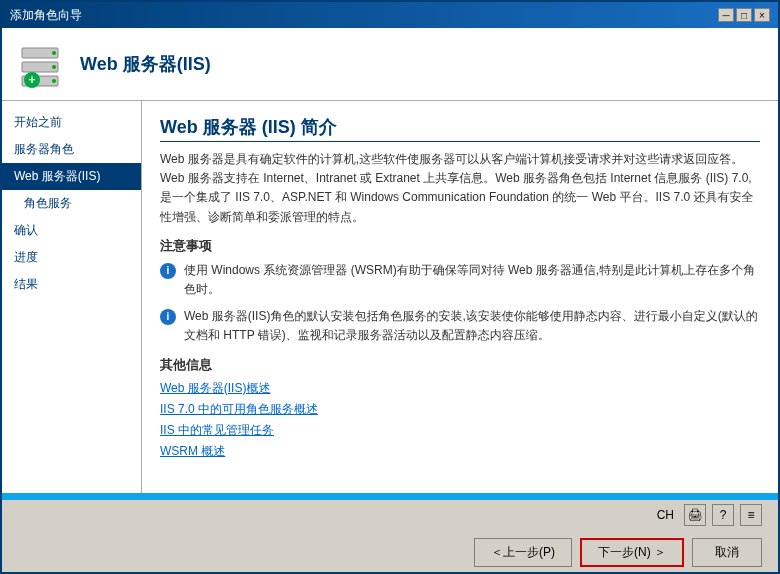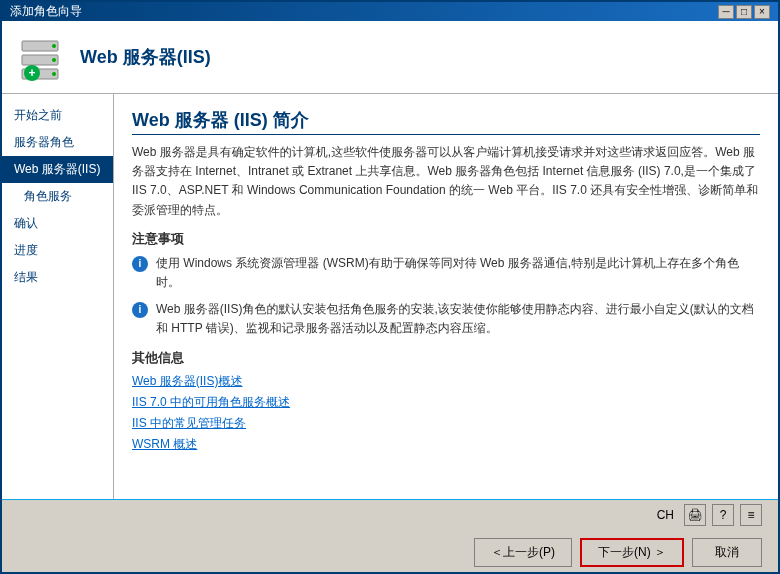--- a/index.html
+++ b/index.html
@@ -21,21 +21,21 @@
       background: #d4d0c8;
     }
 
     .title-bar {
       background: linear-gradient(to right, #003c74, #1a6fc4);
       color: white;
       padding: 6px 8px;
       display: flex;
       align-items: center;
       justify-content: space-between;
-      height: 19px;
+      height: 26px;
       flex-shrink: 0;
     }
 
     .title-bar-left {
       display: flex;
       align-items: center;
       gap: 6px;
     }
 
     .title-bar-controls {
@@ -79,21 +79,21 @@
       color: #003c74;
     }
 
     .main-content {
       display: flex;
       flex: 1;
       overflow: hidden;
     }
 
     .sidebar {
-      width: 112px;
+      width: 140px;
       background: white;
       border-right: 1px solid #acacac;
       flex-shrink: 0;
       padding-top: 8px;
     }
 
     .sidebar-item {
       padding: 5px 12px;
       cursor: pointer;
       color: #003c74;
@@ -178,21 +178,21 @@
       color: #0066cc;
       text-decoration: underline;
       cursor: pointer;
       display: block;
       margin-bottom: 4px;
       font-size: 12px;
     }
 
     .footer {
       background: #d4d0c8;
-      border-top: 1px solid #0ea5e9;
+      border-top: 7px solid #0ea5e9;
       flex-shrink: 0;
     }
 
     .footer-top {
       display: flex;
       justify-content: flex-end;
       align-items: center;
       padding: 4px 16px;
       gap: 6px;
     }

